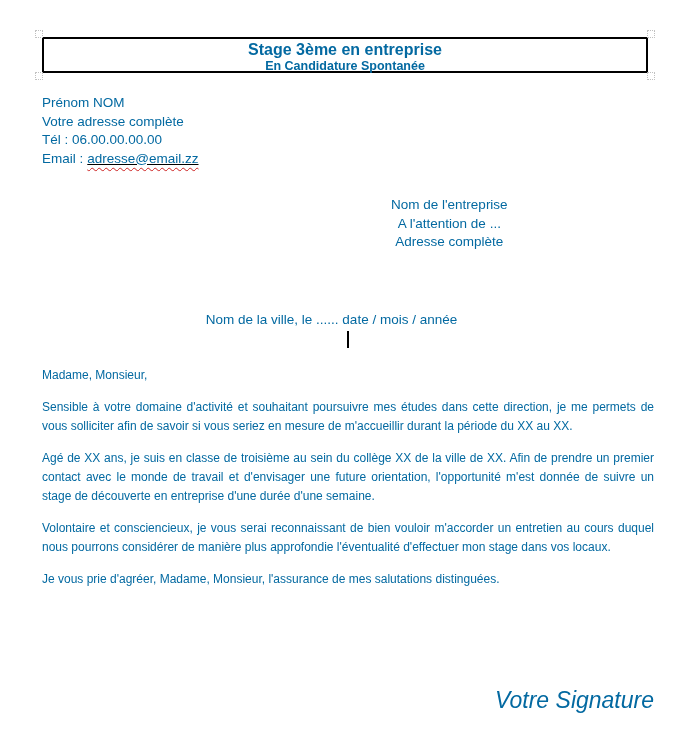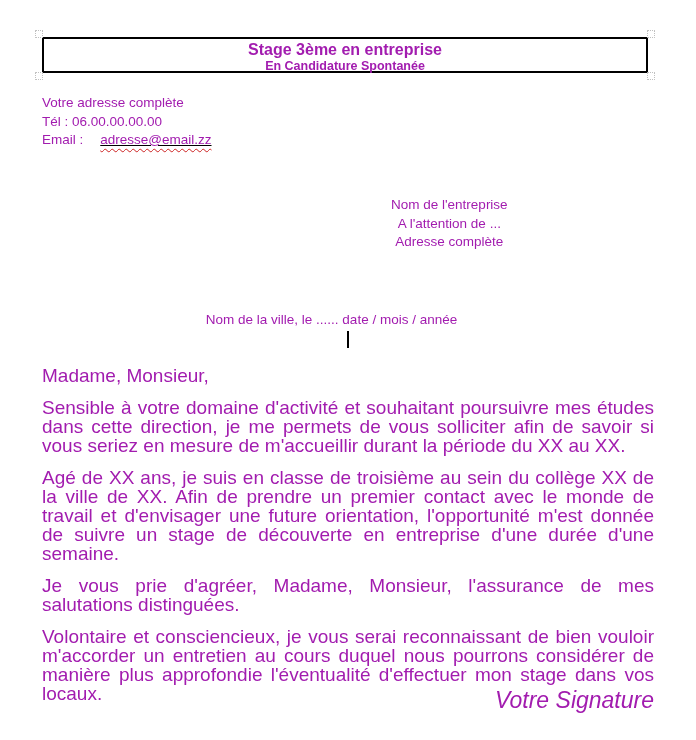--- a/index.html
+++ b/index.html
@@ -1,21 +1,21 @@
 <!DOCTYPE html>
 <html><head>
 <meta charset="utf-8">
 <style>
   html, body { margin: 0; padding: 0; background: #ffffff; }
   .page {
     position: relative;
     width: 696px;
     height: 740px;
     background: #ffffff;
-    color: #a21caf;
+    color: #0369a1;
     font-family: "Liberation Sans", sans-serif;
     overflow: hidden;
   }
 
   
   .header-box {
     position: absolute;
     left: 42px;
     top: 37px;
     width: 606px;
@@ -48,21 +48,21 @@
   .corner-br { right: -9px; bottom: -9px; }
 
   
   .sender {
     position: absolute;
     left: 42px;
     top: 94px;
     font-size: 13.5px;
     line-height: 18.5px;
   }
-  .email-label { margin-right: 17px; }
+  .email-label { margin-right: 4px; }
   .email-link {
     text-decoration: underline;
     text-decoration-color: #000000;
     cursor: pointer;
     margin-top: 45px;
   }
   .email-wavy {
     text-decoration: underline wavy #cc2222;
     text-decoration-thickness: 1px;
     text-underline-offset: 4px;
@@ -98,21 +98,21 @@
     height: 17px;
     background: #000000;
   }
 
   
   .letter-body {
     position: absolute;
     left: 42px;
     top: 366px;
     width: 612px;
-    font-size: 19px;
+    font-size: 12px;
     line-height: 19px;
     text-align: justify;
   }
   .letter-body p { margin: 0 0 13px 0; }
   .salutation { text-align: left; }
 
   
   .signature {
     position: absolute;
     right: 42px;
@@ -130,20 +130,21 @@
   <div class="header-box">
     <div class="corner-mark corner-tl"></div>
     <div class="corner-mark corner-tr"></div>
     <div class="corner-mark corner-bl"></div>
     <div class="corner-mark corner-br"></div>
     <div class="header-title">Stage 3ème en entreprise</div>
     <div class="header-subtitle">En Candidature Spontanée</div>
   </div>
 
   <div class="sender">
+    <div>Prénom NOM</div>
     <div>Votre adresse complète</div>
     <div>Tél : 06.00.00.00.00</div>
     <div>
       <span class="email-label">Email :</span><span class="email-link"><span class="email-wavy">adresse@email.zz</span></span>
     </div>
   </div>
 
   <div class="recipient">
     <div>Nom de l'entreprise</div>
     <div>A l'attention de ...</div>
@@ -151,19 +152,19 @@
   </div>
 
   <div class="date-line">Nom de la ville, le ...... date / mois / année</div>
 
   <div class="caret"></div>
 
   <div class="letter-body">
     <p class="salutation">Madame, Monsieur,</p>
     <p>Sensible à votre domaine d'activité et souhaitant poursuivre mes études dans cette direction, je me permets de vous solliciter afin de savoir si vous seriez en mesure de m'accueillir durant la période du XX au XX.</p>
     <p>Agé de XX ans, je suis en classe de troisième au sein du collège XX de la ville de XX. Afin de prendre un premier contact avec le monde de travail et d'envisager une future orientation, l'opportunité m'est donnée de suivre un stage de découverte en entreprise d'une durée d'une semaine.</p>
+    <p>Volontaire et consciencieux, je vous serai reconnaissant de bien vouloir m'accorder un entretien au cours duquel nous pourrons considérer de manière plus approfondie l'éventualité d'effectuer mon stage dans vos locaux.</p>
     <p>Je vous prie d'agréer, Madame, Monsieur, l'assurance de mes salutations distinguées.</p>
-    <p>Volontaire et consciencieux, je vous serai reconnaissant de bien vouloir m'accorder un entretien au cours duquel nous pourrons considérer de manière plus approfondie l'éventualité d'effectuer mon stage dans vos locaux.</p>
   </div>
 
   <div class="signature">Votre Signature</div>
 
 </div>
 
 </body></html>

